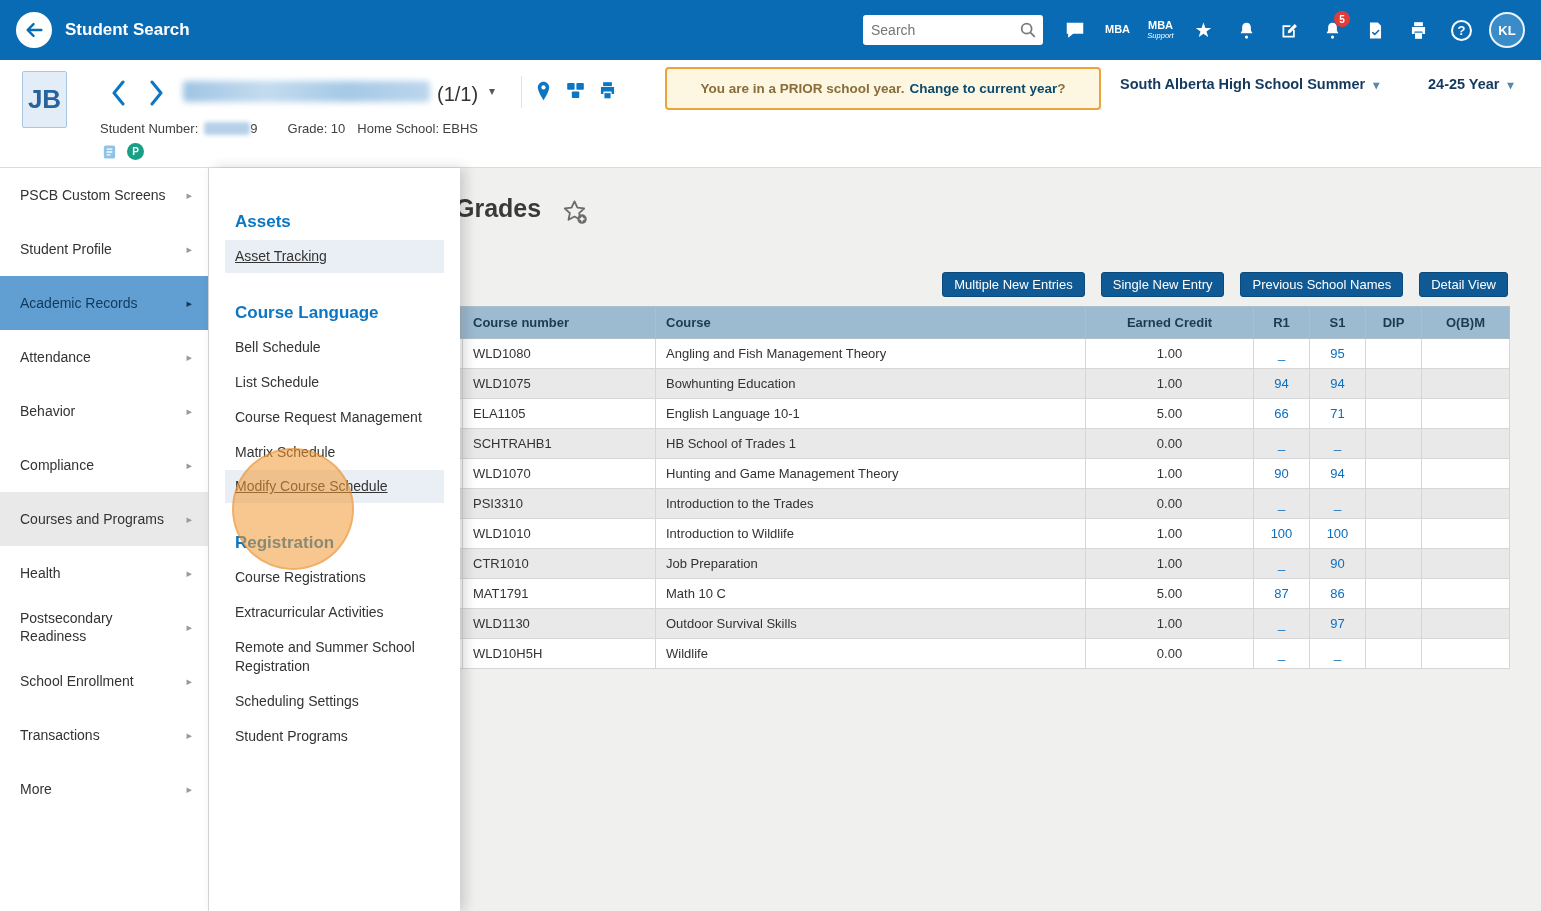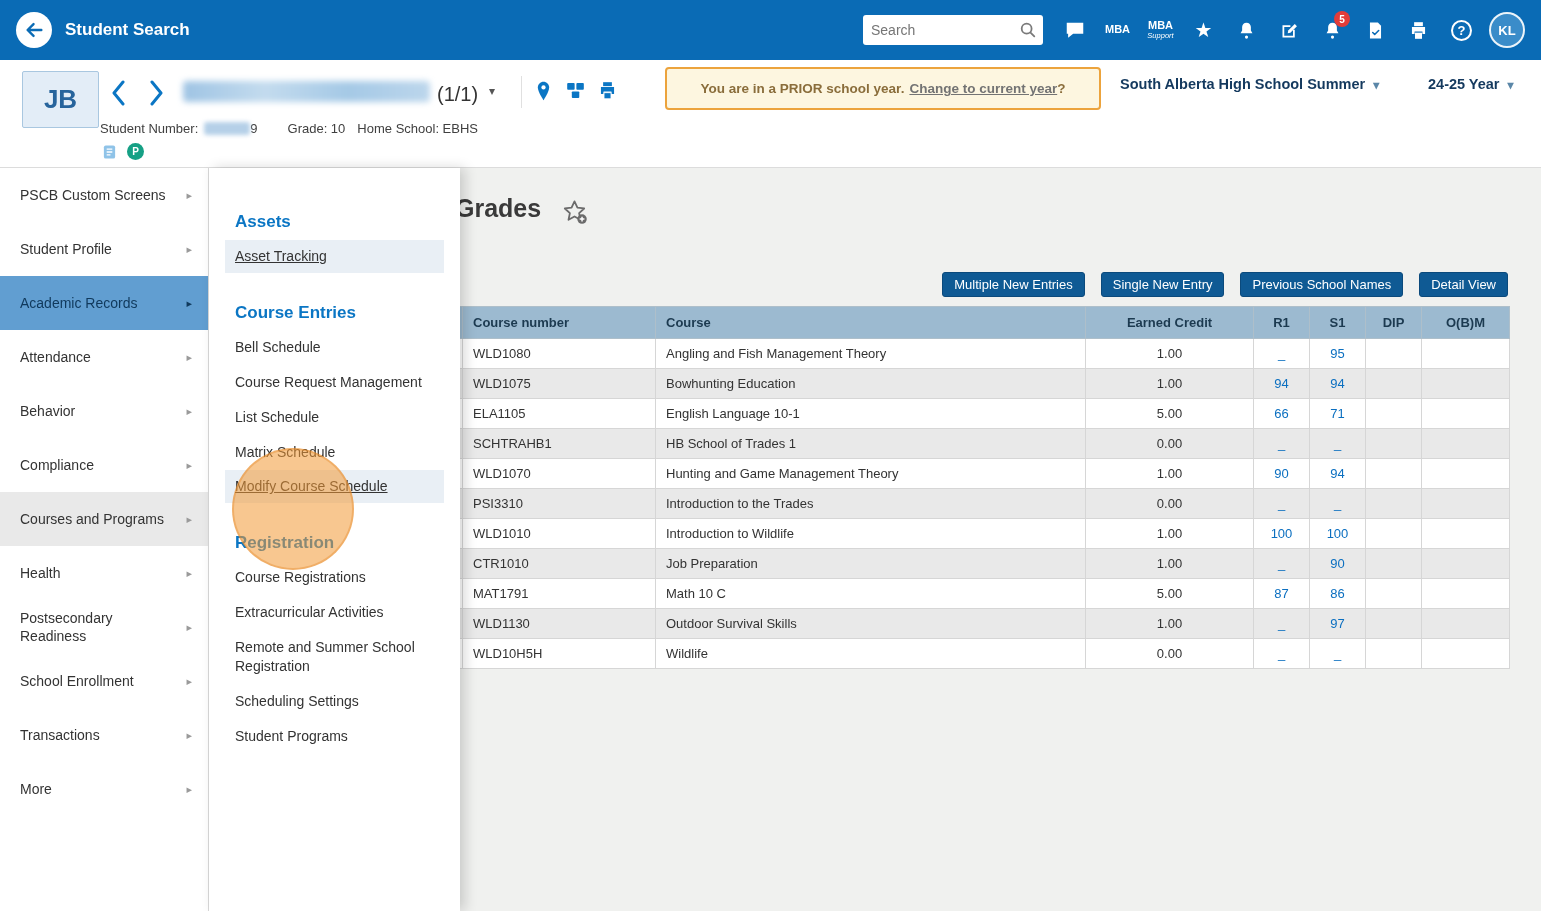--- a/index.html
+++ b/index.html
@@ -17,32 +17,32 @@
   .tb-icon { width:27px; height:30px; display:flex; flex-direction:column; align-items:center; justify-content:center; cursor:pointer; position:relative; color:#fff; }
   .tb-icon .star-glyph { font-size:20px; line-height:1; color:#fff; }
   .mba-txt { font-size:11px; font-weight:bold; line-height:1.05; text-align:center; }
   .mba-sub { font-size:7.5px; font-style:italic; font-weight:normal; display:block; }
   .badge { position:absolute; top:-4px; right:-4px; min-width:16px; height:16px; border-radius:8px; background:#e23c39; color:#fff; font-size:10px; font-weight:bold; display:flex; align-items:center; justify-content:center; padding:0 3px; }
   .help-circle { width:21px; height:21px; border:2px solid #fff; border-radius:50%; color:#fff; font-size:13px; font-weight:bold; display:flex; align-items:center; justify-content:center; }
   .tb-avatar { width:36px; height:36px; border-radius:50%; background:#3a8cc9; border:2px solid rgba(255,255,255,.9); color:#fff; font-size:13px; font-weight:bold; display:flex; align-items:center; justify-content:center; margin-right:16px; cursor:pointer; flex:0 0 auto; }
 
   
   .student-header { position:absolute; left:0; top:60px; width:100%; height:108px; background:#fff; border-bottom:1px solid #dcdcdc; z-index:3; }
-  .jb-avatar { position:absolute; left:22px; top:11px; width:77px; height:57px; background:#e3edf7; border:1px solid #a9c7e0; border-radius:2px; color:#27649c; font-size:26px; font-weight:bold; display:flex; align-items:center; justify-content:center; }
+  .jb-avatar { position:absolute; left:22px; top:11px; width:45px; height:57px; background:#e3edf7; border:1px solid #a9c7e0; border-radius:2px; color:#27649c; font-size:26px; font-weight:bold; display:flex; align-items:center; justify-content:center; }
   .nav-chevron { position:absolute; top:18px; width:28px; height:30px; display:flex; align-items:center; justify-content:center; cursor:pointer; }
   .nav-prev { left:104px; } .nav-next { left:143px; }
   .name-redact { position:absolute; left:183px; top:21px; width:247px; height:21px; border-radius:4px; background:linear-gradient(90deg,#9fc4e4,#c3dbee,#a5c9e6,#bcd6ec); filter:blur(3px); }
   .pagination { position:absolute; left:437px; top:23px; font-size:20px; color:#333; }
   .pg-caret { position:absolute; left:489px; top:24px; font-size:12px; color:#555; cursor:pointer; }
   .hdr-divider { position:absolute; left:521px; top:16px; height:32px; border-left:1px solid #e0e0e0; }
   .hdr-icon { position:absolute; top:20px; cursor:pointer; }
   .hdr-icon.pin { left:535px; } .hdr-icon.seat { left:565px; } .hdr-icon.printer { left:597px; }
   .banner { position:absolute; left:665px; top:7px; width:436px; height:43px; background:#fdf6e0; border:2px solid #eca33c; border-radius:4px; display:flex; align-items:center; justify-content:center; font-size:13.5px; font-weight:bold; }
   .banner .warn-text { color:#8a6d3b; }
-  .banner .warn-link { color:#737373; text-decoration:underline; cursor:pointer; margin-left:5px; }
+  .banner .warn-link { color:#0c4a6e; cursor:pointer; margin-left:5px; }
   .banner .warn-suffix { color:#8a6d3b; }
   .school-select { position:absolute; left:1120px; top:16px; font-size:14.5px; font-weight:bold; color:#14395e; cursor:pointer; white-space:nowrap; }
   .year-select { position:absolute; left:1428px; top:16px; font-size:14.5px; font-weight:bold; color:#14395e; cursor:pointer; white-space:nowrap; }
   .sel-caret { color:#5b87a8; font-size:12px; margin-left:8px; }
   .info-line { position:absolute; left:100px; top:61px; font-size:13px; color:#404040; display:flex; align-items:center; }
   .num-redact { display:inline-block; width:46px; height:13px; background:#b5d0e8; border-radius:3px; filter:blur(2px); margin-left:6px; }
   .info-gap-lg { margin-left:30px; } .info-gap-sm { margin-left:12px; }
   .mini-icons { position:absolute; left:102px; top:83px; display:flex; align-items:center; gap:10px; }
   .p-badge { width:17px; height:17px; border-radius:50%; background:#16a085; color:#fff; font-size:10px; font-weight:bold; display:flex; align-items:center; justify-content:center; }
 
@@ -418,24 +418,24 @@
       <span class="side-arrow">▸</span>
     </div>
   </div>
 
 <div class="flyout">
     <div class="fly-section">
       <div class="fly-heading">Assets</div>
       <div class="fly-item visited">Asset Tracking</div>
     </div>
     <div class="fly-section">
-      <div class="fly-heading">Course Entries</div>
+      <div class="fly-heading">Course Language</div>
       <div class="fly-item">Bell Schedule</div>
+      <div class="fly-item">List Schedule</div>
       <div class="fly-item">Course Request Management</div>
-      <div class="fly-item">List Schedule</div>
       <div class="fly-item">Matrix Schedule</div>
       <div class="fly-item visited">Modify Course Schedule</div>
     </div>
     <div class="fly-section">
       <div class="fly-heading">Registration</div>
       <div class="fly-item">Course Registrations</div>
       <div class="fly-item">Extracurricular Activities</div>
       <div class="fly-item">Remote and Summer School Registration</div>
       <div class="fly-item">Scheduling Settings</div>
       <div class="fly-item">Student Programs</div>

